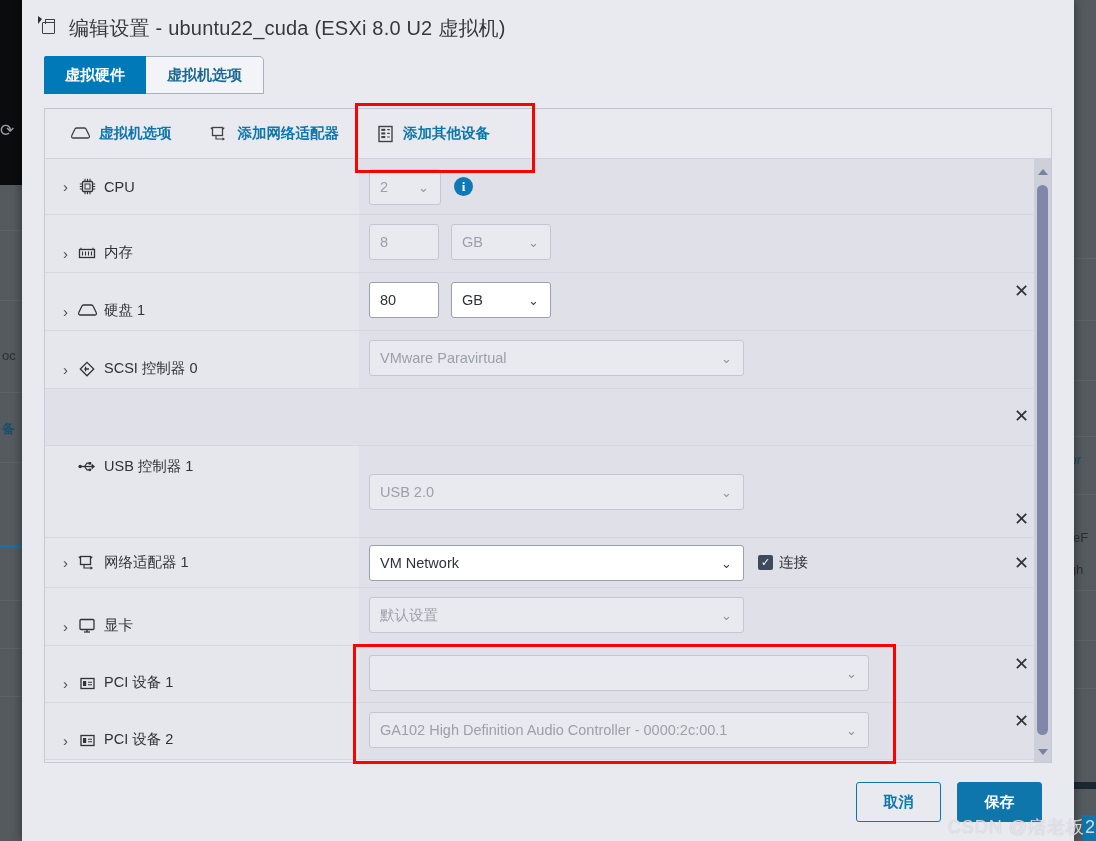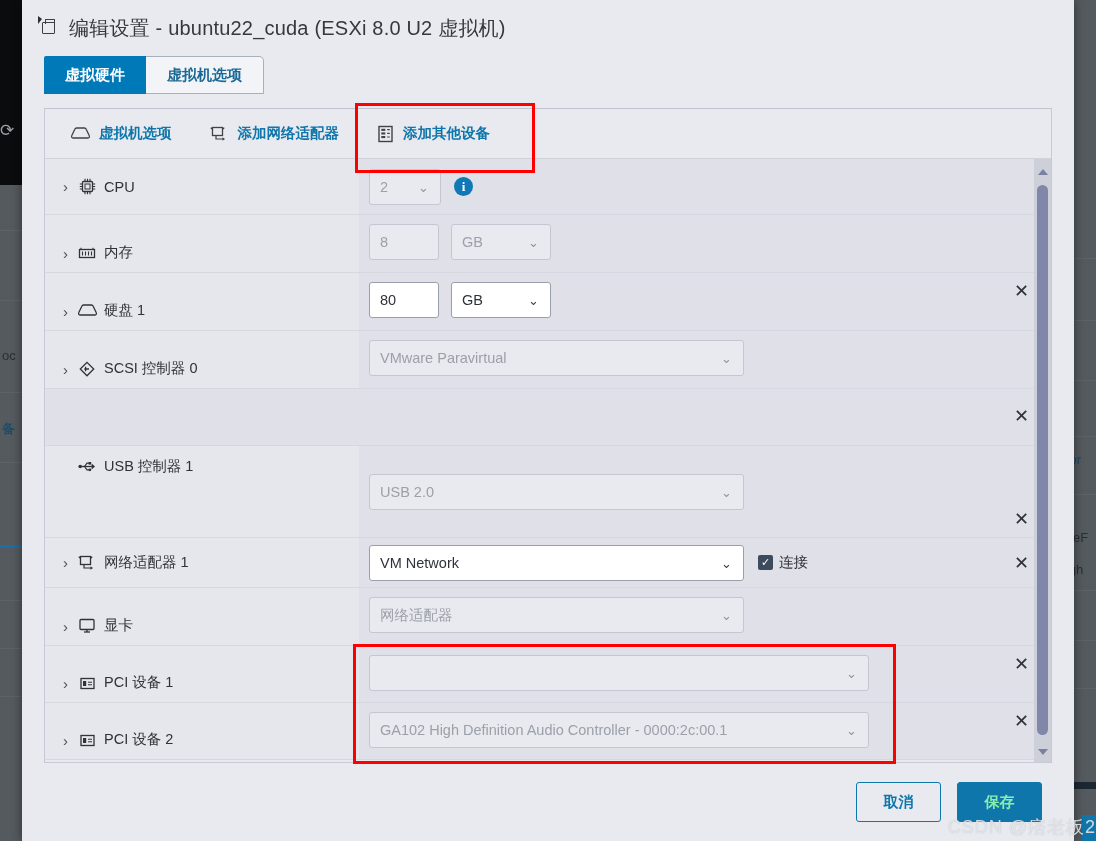--- a/index.html
+++ b/index.html
@@ -332,21 +332,21 @@
     user-select: none;
   }
   #btn-cancel {
     border: 1.5px solid #0f76ab;
     color: #0f76ab;
     background: #e9eaef;
     margin-right: 16px;
   }
   #btn-save {
     background: #0f76ab;
-    color: #86efac;
+    color: #ffffff;
     border: 1.5px solid #0f76ab;
     font-family: Liberation Mono, monospace;
   }
 
   
   #watermark {
     position: absolute;
     right: 0px; bottom: 2px;
     font-size: 18px;
     color: rgba(235,238,242,.82);
@@ -594,21 +594,21 @@
             <svg width="18" height="16" viewBox="0 0 18 16">
               <rect x="2" y="1.5" width="14" height="10" rx="1" fill="none" stroke="#2f3338" stroke-width="1.3"></rect>
               <path d="M6 14h6" stroke="#2f3338" stroke-width="1.3"></path>
               <path d="M9 11.5v2.5" stroke="#2f3338" stroke-width="1.3"></path>
             </svg>
           </span>
           <span class="dev-name">显卡</span>
         </div>
         <div class="row-value top">
           <div class="ctl w-mid">
-            <span>网络适配器</span>
+            <span>默认设置</span>
             <span class="chev">⌄</span>
           </div>
         </div>
       </div>
 
       <div class="row" style="height:57px">
         <div class="row-label endalign">
           <span class="caret">›</span>
           <span class="dev-icon">
             <svg width="17" height="15" viewBox="0 0 17 15">

